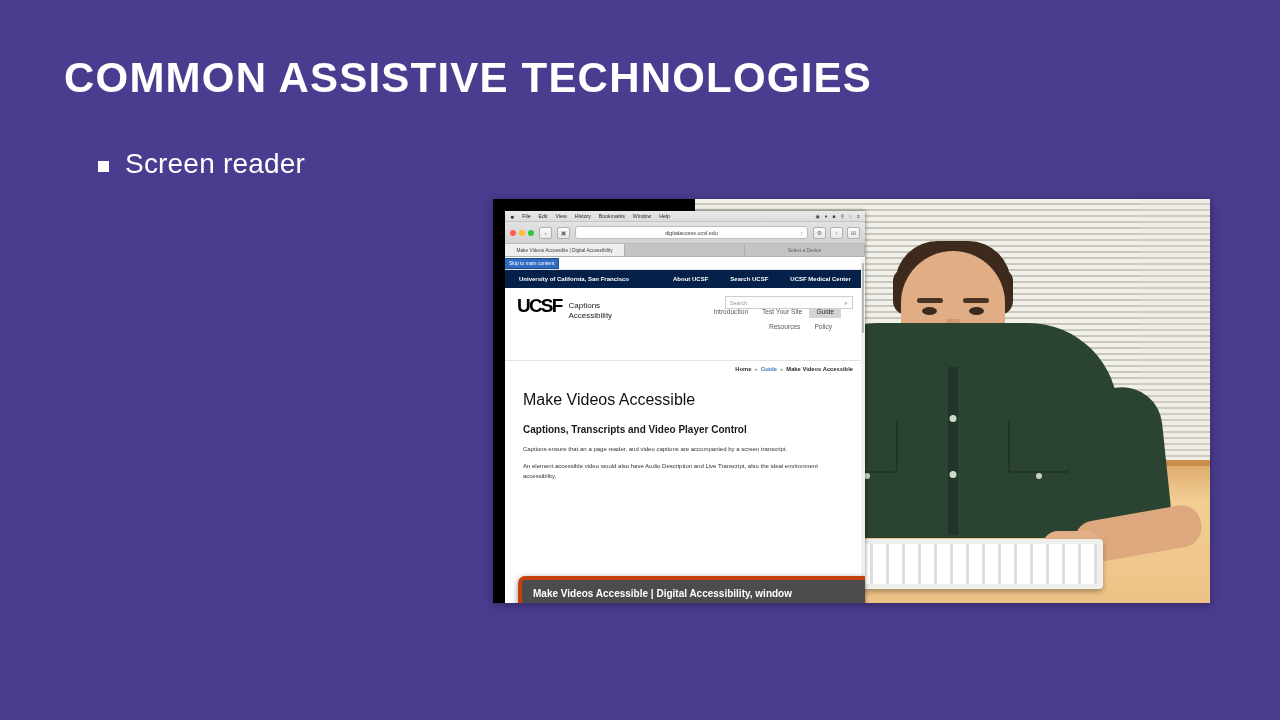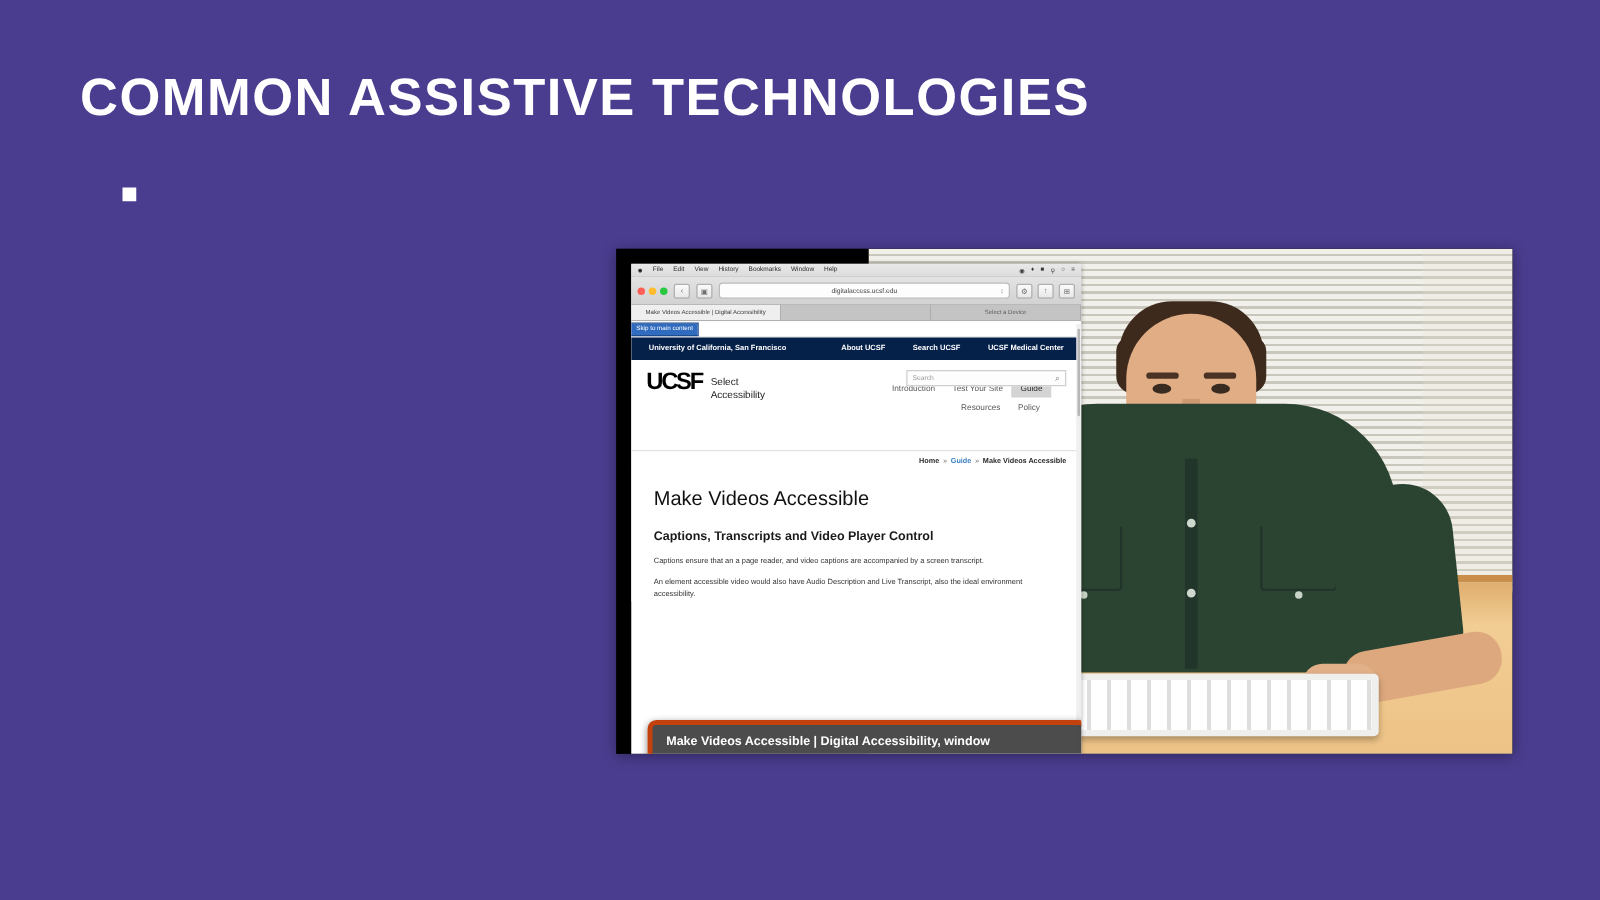--- a/index.html
+++ b/index.html
@@ -349,20 +349,21 @@
     background: #000000;
   }
 </style>
 </head>
 <body>
 
 <div class="slide-title">COMMON ASSISTIVE TECHNOLOGIES</div>
 
 <div class="bullet-row">
   <span class="bullet-marker"></span>
+  <span class="bullet-label">Screen reader</span>
 </div>
 
 <div class="video-frame">
   <div class="video-inner">
 
     <div class="scene-mask-left"></div>
 
     <div class="scene">
       <div class="blinds"></div>
       <div class="wall-right"></div>
@@ -459,21 +460,21 @@
       </div>
 
       <div class="site-header">
         <div class="searchbox">
           <span>Search</span>
           <span class="mag">⌕</span>
         </div>
         <div class="logo-row">
           <span class="ucsf-logo">UCSF</span>
           <span class="site-name">
-            <span>Select</span><br>
+            <span>Captions</span><br>
             <span>Accessibility</span>
           </span>
         </div>
         <div class="main-nav">
           <span class="nav-item">Introduction</span>
           <span class="nav-item">Test Your Site</span>
           <span class="nav-item current">Guide</span>
         </div>
         <div class="nav-row2">
           <span class="nav-item">Resources</span>

